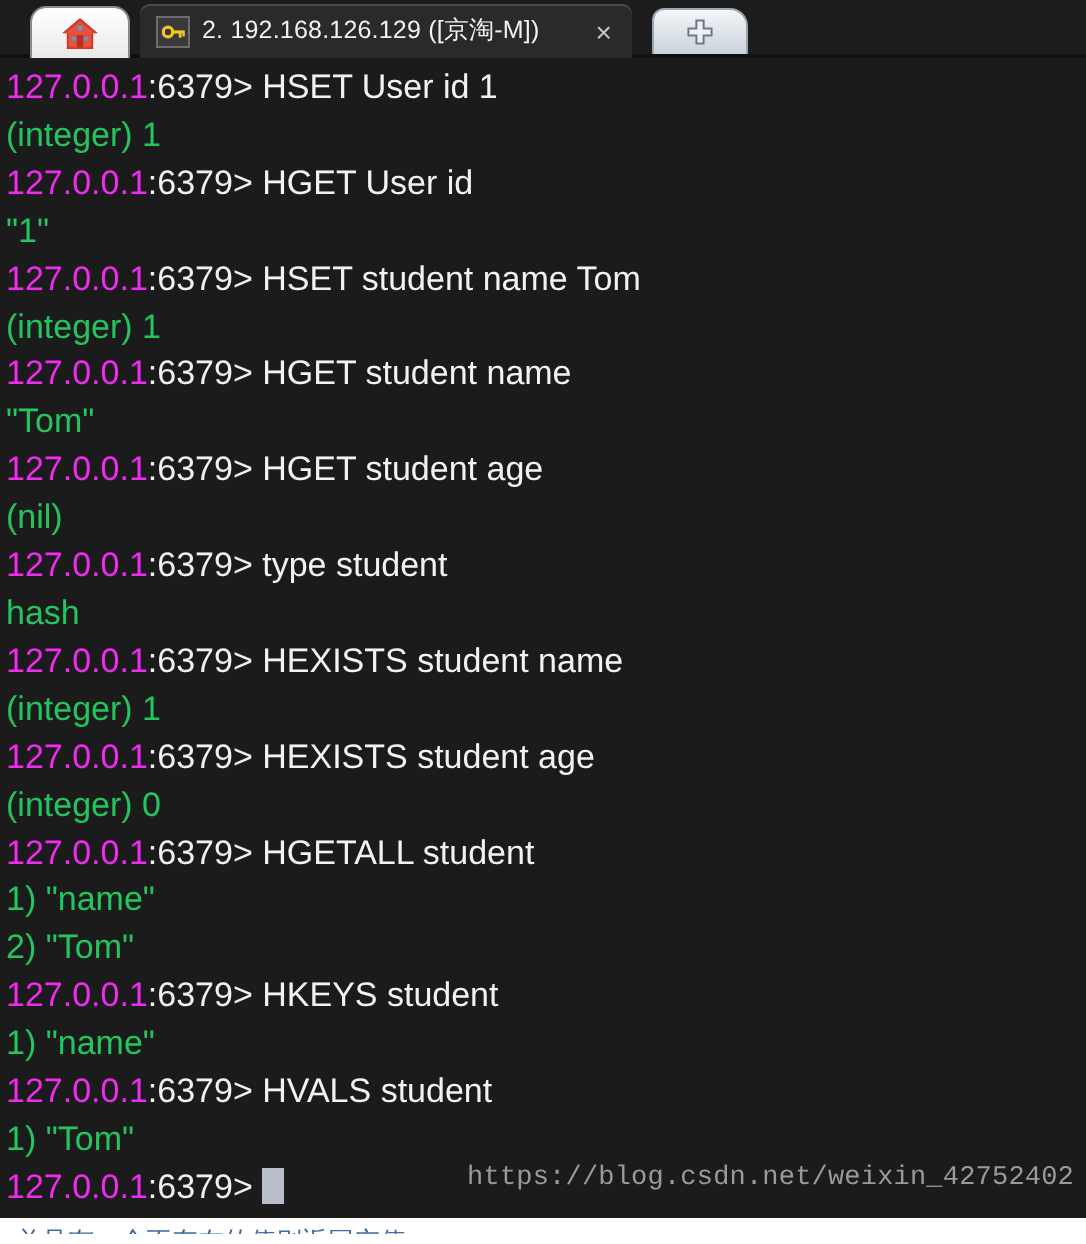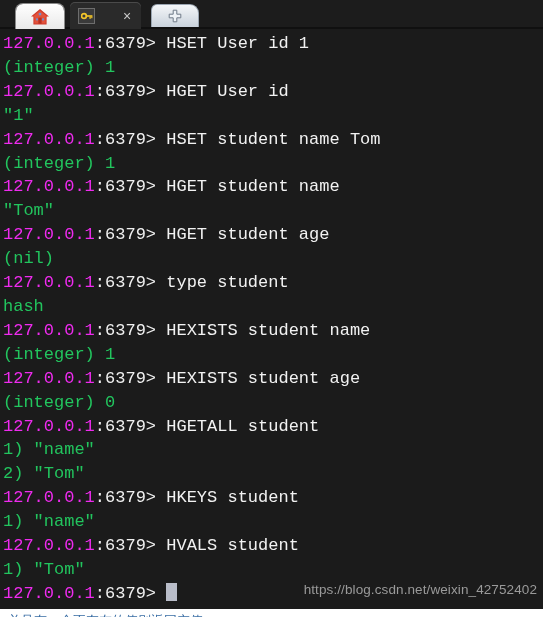--- a/index.html
+++ b/index.html
@@ -122,21 +122,21 @@
     background: #1b1b1b;
     padding: 0 0 0 0;
     box-sizing: border-box;
   }
   .terminal {
     position: relative;
     height: 100%;
     background: #1b1b1b;
     padding: 3px 2px 0 3px;
     box-sizing: border-box;
-    font-family: Liberation Mono, monospace;
+    font-family: Liberation Sans, sans-serif;
     font-size: 17px;
     line-height: 23.9px;
     color: #e8e8e8;
     overflow: hidden;
     white-space: pre;
   }
   .line { white-space: pre; }
   .host { color: #ef2bef; }
   .port { color: #f0f0f0; }
   .cmd  { color: #f2f2f2; }
@@ -147,21 +147,21 @@
     height: 18px;
     background: #b9bdc9;
     vertical-align: -3px;
   }
 
   
   .watermark {
     position: absolute;
     right: 6px;
     bottom: 12px;
-    font-family: Liberation Sans, sans-serif;
+    font-family: Liberation Mono, monospace;
     font-size: 13.5px;
     color: #9a9a9a;
     letter-spacing: 0.1px;
     white-space: nowrap;
     margin-left: 12px;
   }
 
   
   .page-strip {
     position: relative;
@@ -202,20 +202,21 @@
 
     <div class="term-tab">
       <span class="key-badge">
         <svg width="12" height="10" viewBox="0 0 12 10" aria-hidden="true">
           <circle cx="3" cy="5" r="2.4" fill="none" stroke="#f3c52a" stroke-width="1.6"></circle>
           <rect x="4.6" y="4.2" width="6.8" height="1.6" fill="#f3c52a"></rect>
           <rect x="8.4" y="5.6" width="1.4" height="2.2" fill="#f3c52a"></rect>
           <rect x="10.2" y="5.6" width="1.2" height="1.6" fill="#f3c52a"></rect>
         </svg>
       </span>
+      <span class="tab-title">2. 192.168.126.129 ([京淘-M])</span>
       <span class="tab-close">×</span>
     </div>
 
     <div class="newtab">
       <span>
         <svg width="14" height="14" viewBox="0 0 14 14" aria-hidden="true">
           <path d="M5.2 1.2 H8.8 V5.2 H12.8 V8.8 H8.8 V12.8 H5.2 V8.8 H1.2 V5.2 H5.2 Z" fill="#eef2f6" stroke="#6f7a88" stroke-width="1"></path>
         </svg>
       </span>
     </div>

